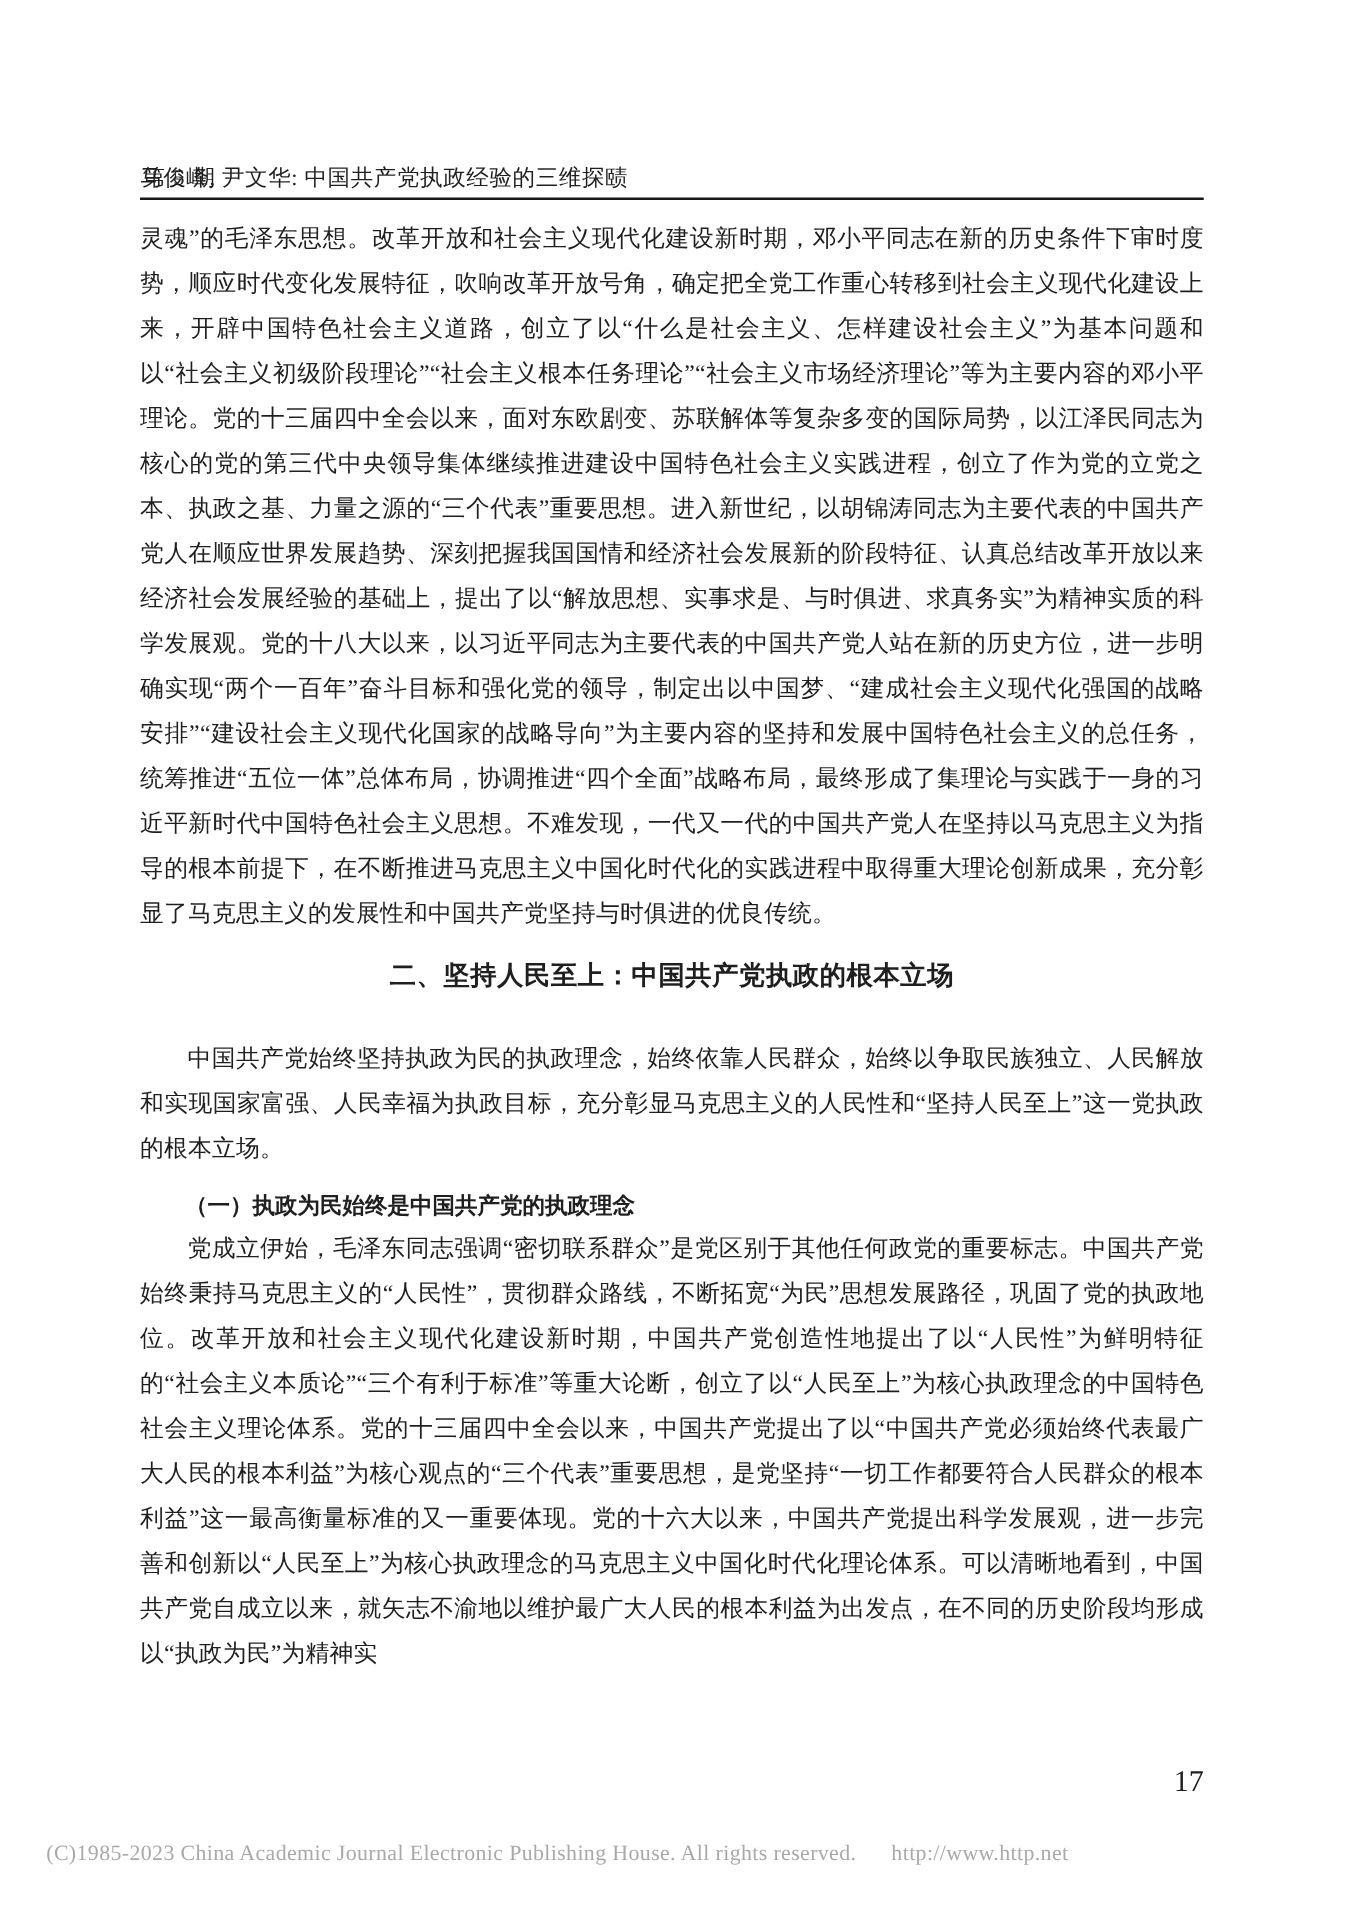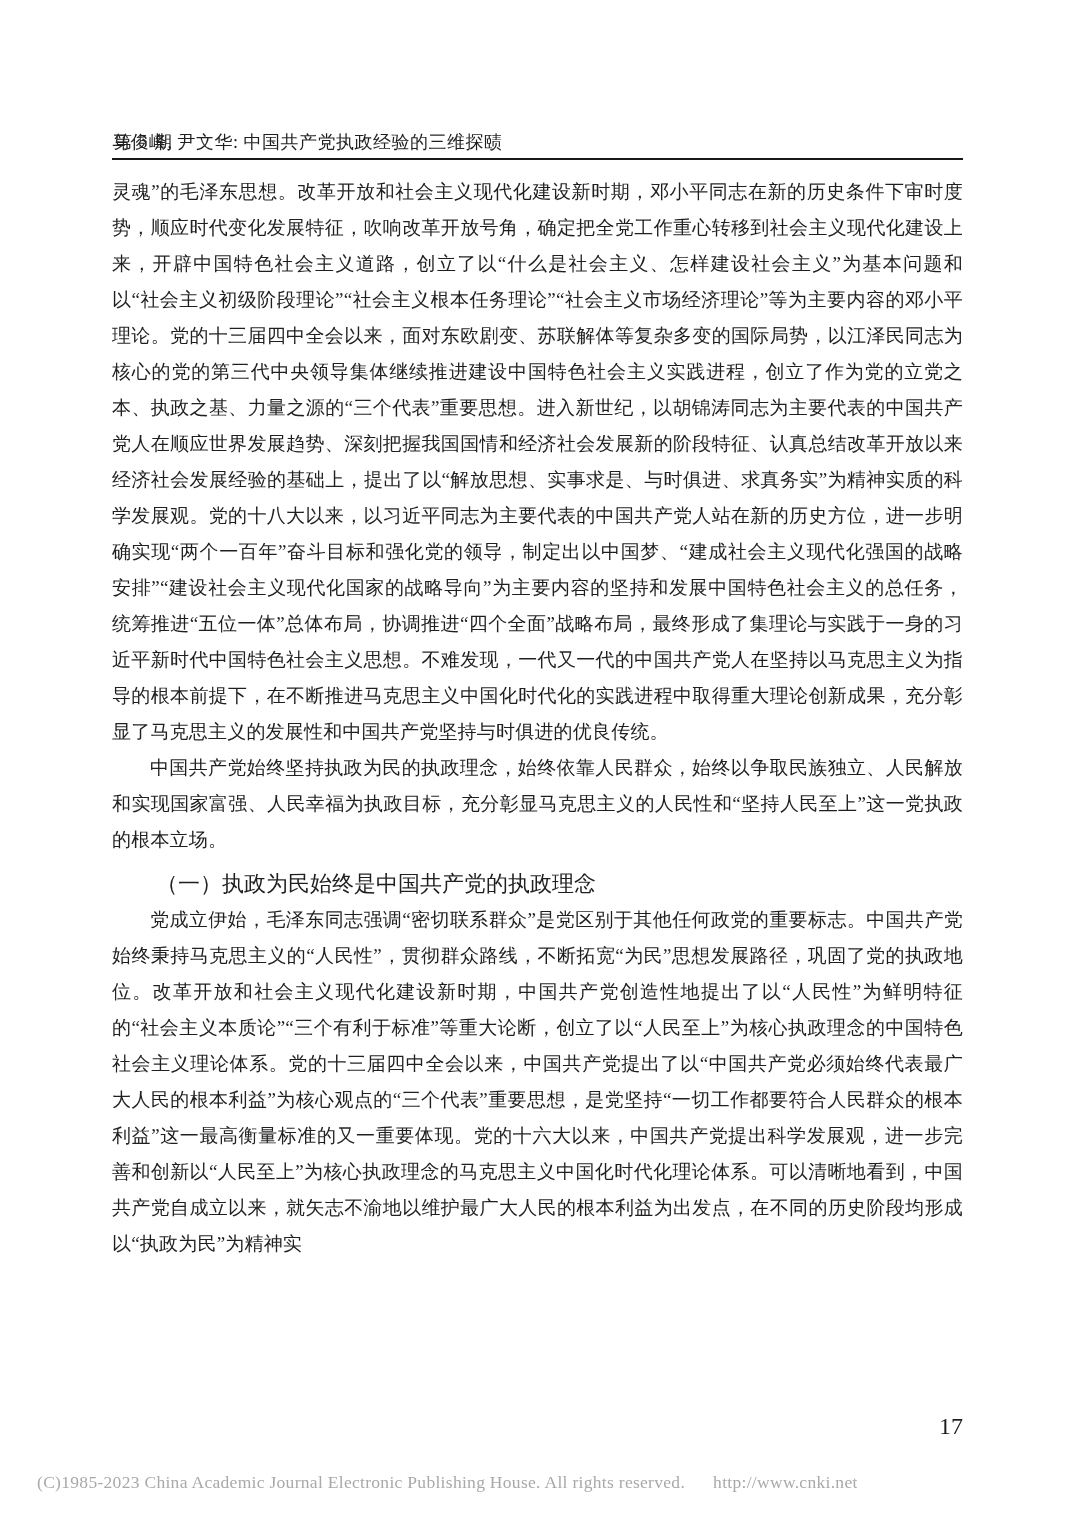--- a/index.html
+++ b/index.html
@@ -64,23 +64,23 @@
   .section-heading {
     margin: 12px 0 32px 0;
     font-size: 21px;
     line-height: 36px;
     font-weight: bold;
     text-align: center;
     letter-spacing: 0.5px;
   }
   .subsection-heading {
     margin: 8px 0 0 0;
-    font-size: 22px;
+    font-size: 18px;
     line-height: 36px;
-    font-weight: normal;
+    font-weight: bold;
     text-indent: 2em;
   }
   .page-number {
     position: absolute;
     top: 1412px;
     left: 112px;
     width: 851px;
     text-align: right;
     font-size: 24px;
     line-height: 28px;
@@ -108,28 +108,29 @@
     <span class="running-title">马俊峰, 尹文华: 中国共产党执政经验的三维探赜</span>
   </div>
 
   <div class="header-rule"></div>
 
   <div class="content">
 
     <p class="body-para">灵魂”的毛泽东思想。改革开放和社会主义现代化建设新时期，邓小平同志在新的历史条件下审时度势，顺应时代变化发展特征，吹响改革开放号角，确定把全党工作重心转移到社会主义现代化建设上来，开辟中国特色社会主义道路，创立了以“什么是社会主义、怎样建设社会主义”为基本问题和以“社会主义初级阶段理论”“社会主义根本任务理论”“社会主义市场经济理论”等为主要内容的邓小平理论。党的十三届四中全会以来，面对东欧剧变、苏联解体等复杂多变的国际局势，以江泽民同志为核心的党的第三代中央领导集体继续推进建设中国特色社会主义实践进程，创立了作为党的立党之本、执政之基、力量之源的“三个代表”重要思想。进入新世纪，以胡锦涛同志为主要代表的中国共产党人在顺应世界发展趋势、深刻把握我国国情和经济社会发展新的阶段特征、认真总结改革开放以来经济社会发展经验的基础上，提出了以“解放思想、实事求是、与时俱进、求真务实”为精神实质的科学发展观。党的十八大以来，以习近平同志为主要代表的中国共产党人站在新的历史方位，进一步明确实现“两个一百年”奋斗目标和强化党的领导，制定出以中国梦、“建成社会主义现代化强国的战略安排”“建设社会主义现代化国家的战略导向”为主要内容的坚持和发展中国特色社会主义的总任务，统筹推进“五位一体”总体布局，协调推进“四个全面”战略布局，最终形成了集理论与实践于一身的习近平新时代中国特色社会主义思想。不难发现，一代又一代的中国共产党人在坚持以马克思主义为指导的根本前提下，在不断推进马克思主义中国化时代化的实践进程中取得重大理论创新成果，充分彰显了马克思主义的发展性和中国共产党坚持与时俱进的优良传统。</p>
 
 
+    <h2 class="section-heading">二、坚持人民至上：中国共产党执政的根本立场</h2>
 
     <p class="body-para indent">中国共产党始终坚持执政为民的执政理念，始终依靠人民群众，始终以争取民族独立、人民解放和实现国家富强、人民幸福为执政目标，充分彰显马克思主义的人民性和“坚持人民至上”这一党执政的根本立场。</p>
 
     <h3 class="subsection-heading">（一）执政为民始终是中国共产党的执政理念</h3>
 
     <p class="body-para indent">党成立伊始，毛泽东同志强调“密切联系群众”是党区别于其他任何政党的重要标志。中国共产党始终秉持马克思主义的“人民性”，贯彻群众路线，不断拓宽“为民”思想发展路径，巩固了党的执政地位。改革开放和社会主义现代化建设新时期，中国共产党创造性地提出了以“人民性”为鲜明特征的“社会主义本质论”“三个有利于标准”等重大论断，创立了以“人民至上”为核心执政理念的中国特色社会主义理论体系。党的十三届四中全会以来，中国共产党提出了以“中国共产党必须始终代表最广大人民的根本利益”为核心观点的“三个代表”重要思想，是党坚持“一切工作都要符合人民群众的根本利益”这一最高衡量标准的又一重要体现。党的十六大以来，中国共产党提出科学发展观，进一步完善和创新以“人民至上”为核心执政理念的马克思主义中国化时代化理论体系。可以清晰地看到，中国共产党自成立以来，就矢志不渝地以维护最广大人民的根本利益为出发点，在不同的历史阶段均形成以“执政为民”为精神实</p>
 
   </div>
 
   <div class="page-number">17</div>
 
   <div class="cnki-footer">
-    <span class="footer-copyright">(C)1985-2023 China Academic Journal Electronic Publishing House. All rights reserved.</span><span class="footer-url">http://www.cnki.net</span>
+    <span class="footer-copyright">(C)1985-2023 China Academic Journal Electronic Publishing House. All rights reserved.</span><span class="footer-url">http://www.http.net</span>
   </div>
 
 </div>
 
 </body></html>

